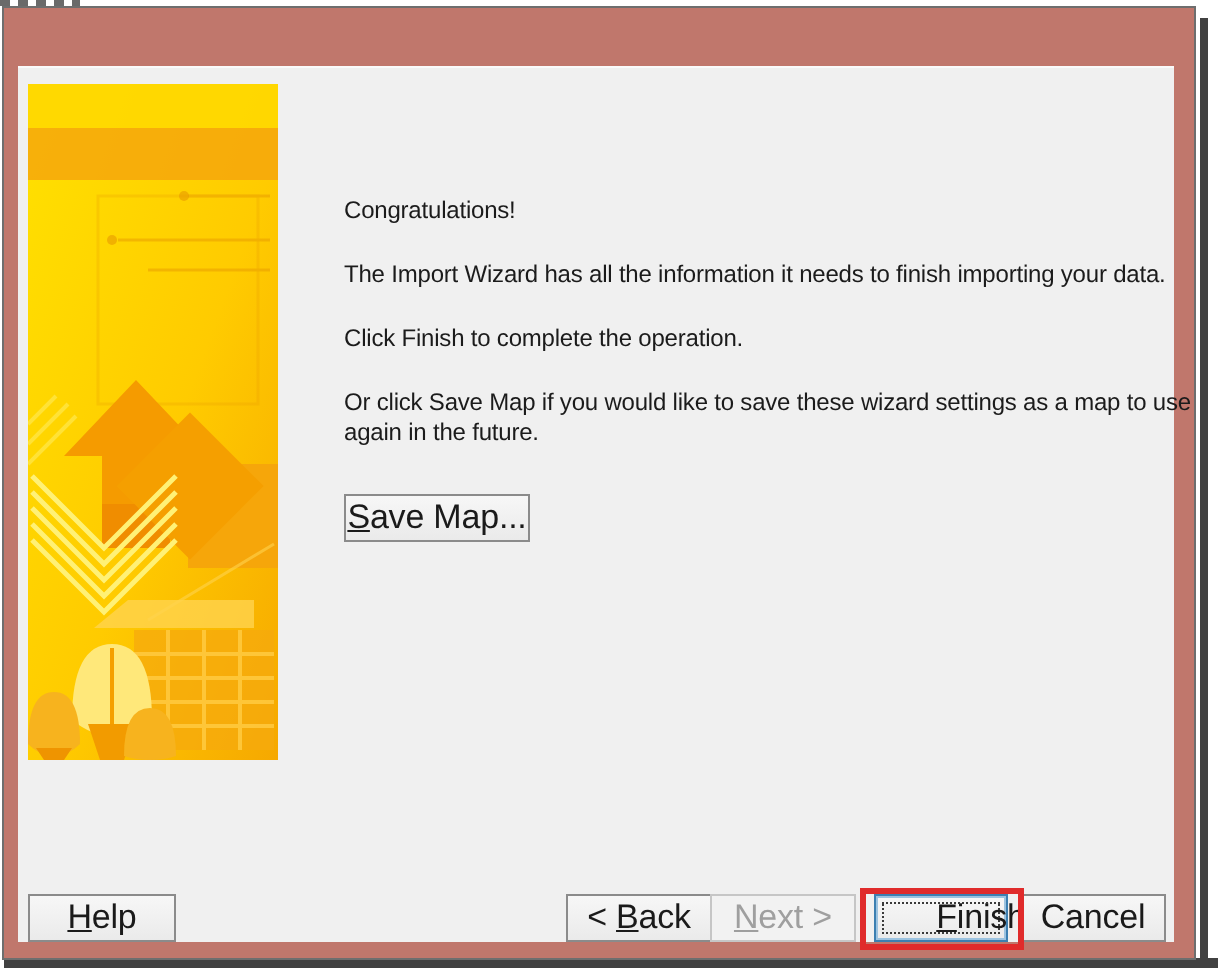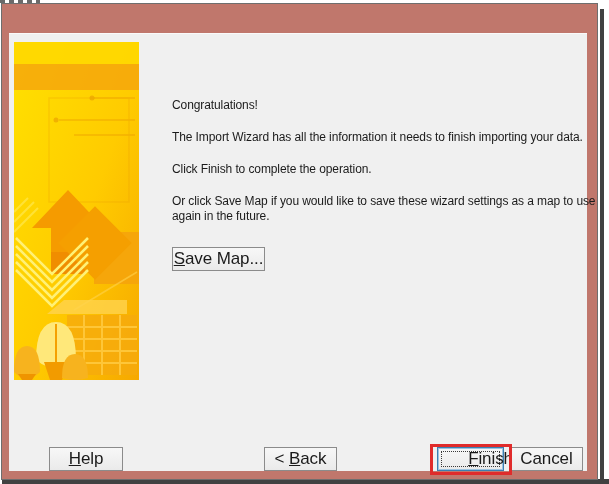--- a/index.html
+++ b/index.html
@@ -62,22 +62,22 @@
   .btn.disabled { border-color:#c6c6c6; color:#9f9f9f; background:#f2f2f2; }
   .btn.default-focus {
     border-color:#3c7fb1;
     box-shadow: inset 0 0 0 1px #9cc3e0;
   }
   .btn.default-focus::before {
     content:""; position:absolute; left:3px; right:3px; top:3px; bottom:3px;
     border:1px dotted #3a3a3a;
   }
   .save-map { left:163px; top:213px; width:93px; }
-  .help    { left:5px;   top:413px; width:74px;margin-left:35px; }
-  .back    { left:255px; top:413px; width:73px; }
+  .help    { left:5px;   top:413px; width:74px; }
+  .back    { left:274px; top:413px; width:73px; }
   .next    { left:346px; top:413px; width:73px; }
   .finish  { left:428px; top:413px; width:67px;padding-left:40px; }
   .cancel  { left:501px; top:413px; width:73px; }
 
   .annotation {
     position:absolute; left:421px; top:410px; width:82px; height:31px;
     border:3px solid #e02b2b; pointer-events:none;
   }
 </style>
 </head>
@@ -164,20 +164,23 @@
         </button>
 
       <button class="btn help">
           <span><span></span><span class="ak">H</span><span>elp</span></span>
         </button>
 
       <button class="btn back">
           <span><span>&lt; </span><span class="ak">B</span><span>ack</span></span>
         </button>
 
+      <button class="btn next disabled" aria-disabled="true">
+          <span><span></span><span class="ak">N</span><span>ext &gt;</span></span>
+        </button>
 
       <button class="btn finish default-focus">
           <span><span></span><span class="ak">F</span><span>inish</span></span>
         </button>
 
       <button class="btn cancel">
           <span><span>Cancel</span><span class="ak"></span><span></span></span>
         </button>
 
       <div class="annotation"></div>

